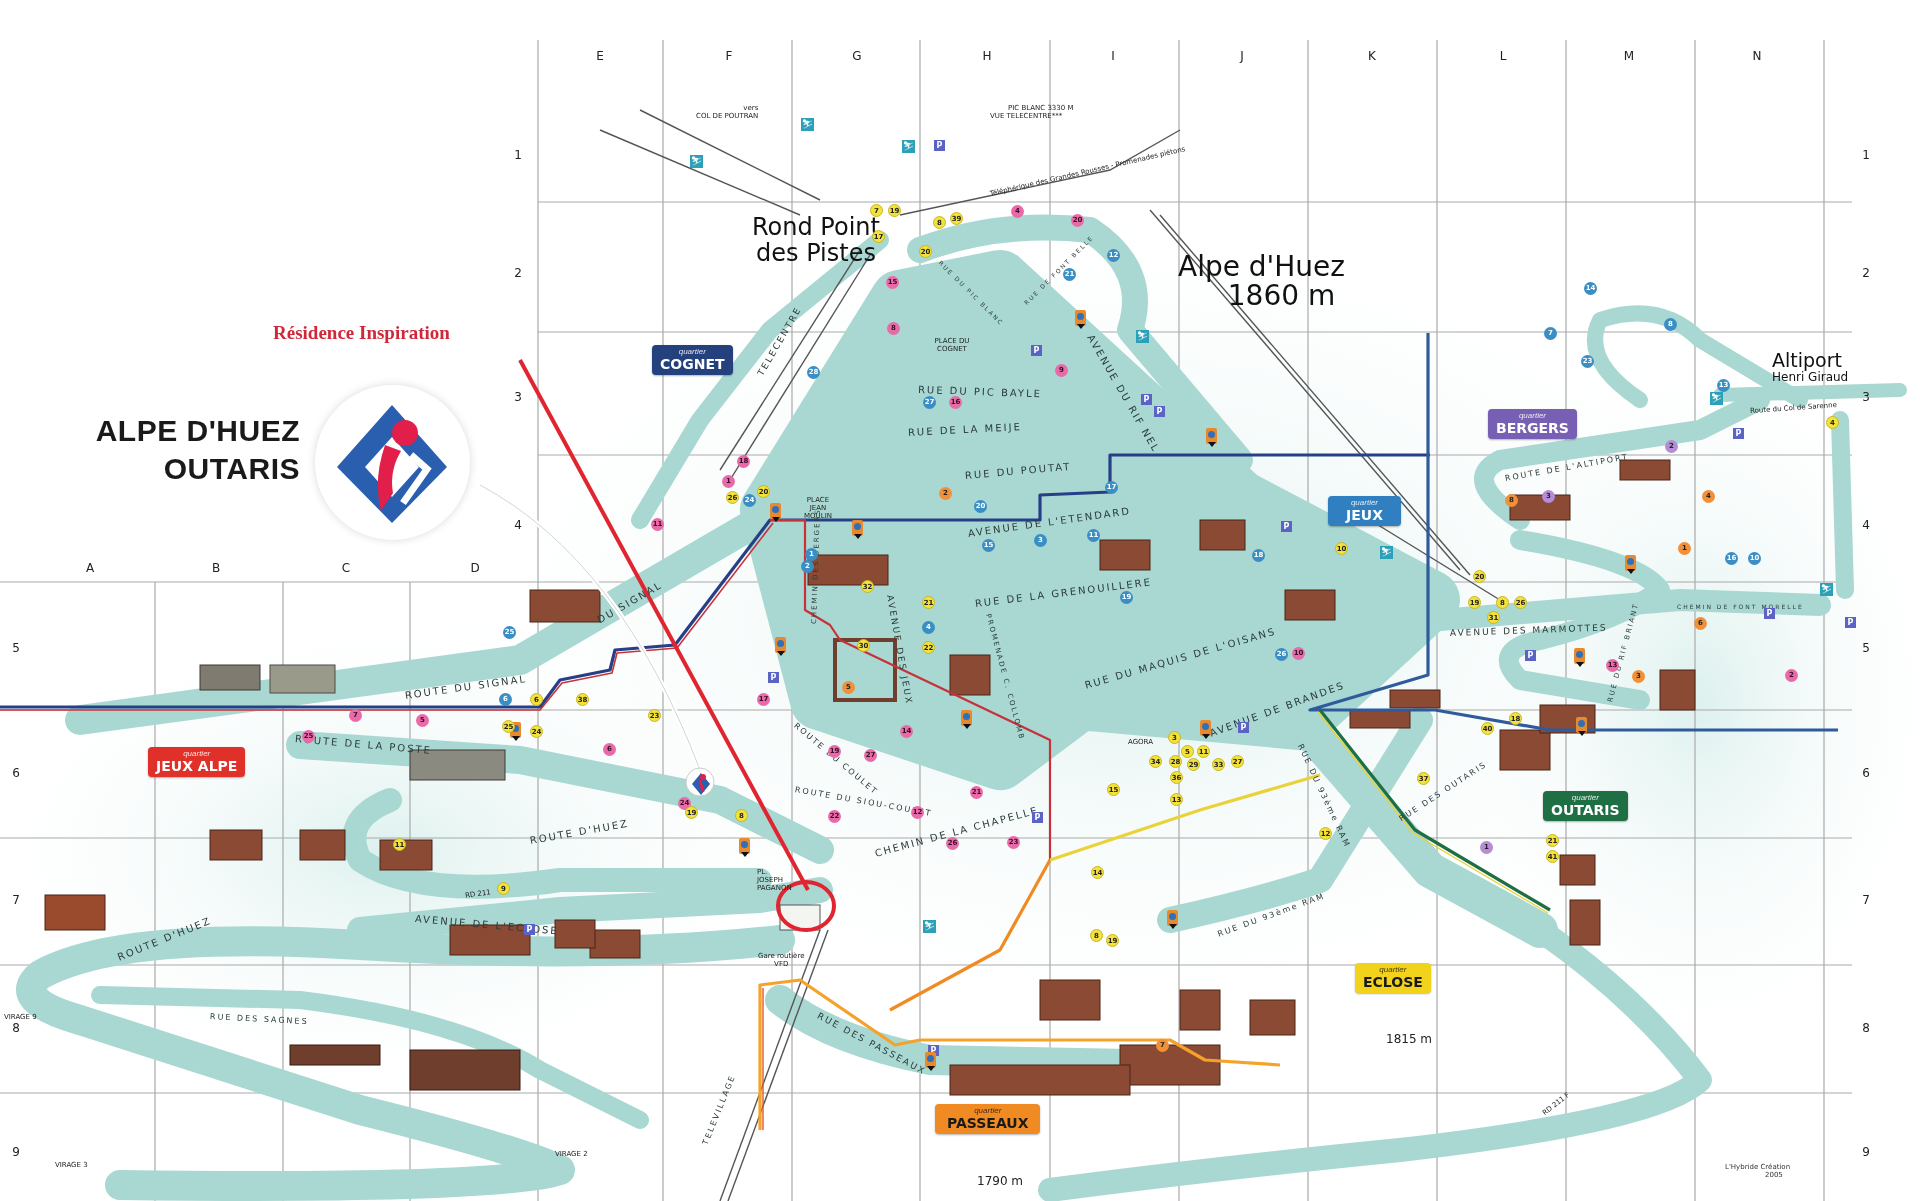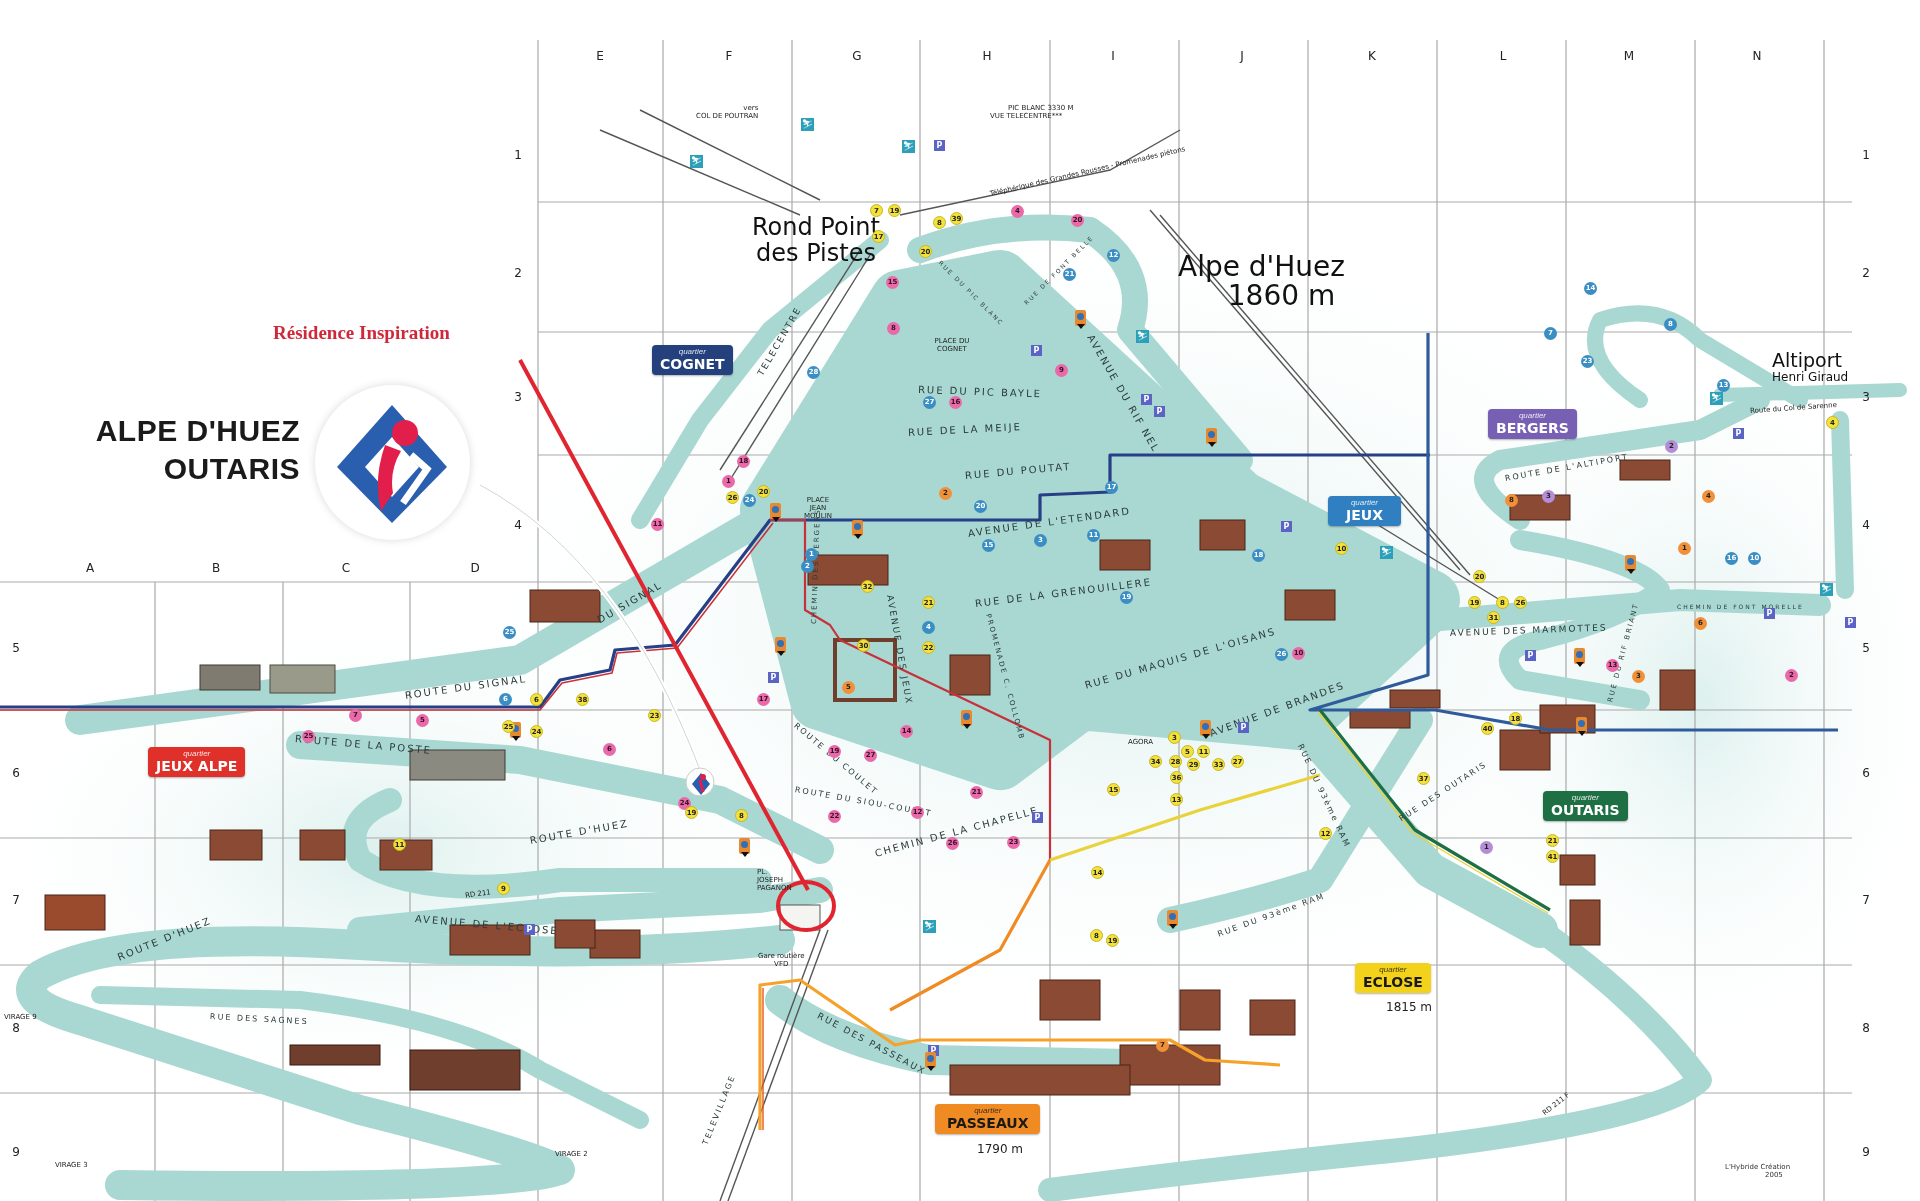--- a/index.html
+++ b/index.html
@@ -8,21 +8,21 @@
   #map { position: absolute; left: 0; top: 0; width: 1920px; height: 1201px; }
   .col-label, .row-label { position: absolute; font-family: "DejaVu Sans", sans-serif; font-size: 12px; color: #222; transform: translate(-50%, -50%); }
   .title-brand { position: absolute; left: 60px; top: 412px; width: 240px; font-family: "Liberation Sans", sans-serif; font-weight: bold; font-size: 30px; line-height: 38px; color: #1a1a1a; text-align: right; letter-spacing: 0.5px; }
   .logo-circle { position: absolute; left: 315px; top: 385px; width: 155px; height: 155px; border-radius: 50%; background: #fff; box-shadow: 0 0 8px rgba(0,0,0,0.15); }
   .residence-label { position: absolute; left: 273px; top: 322px; font-family: "Liberation Serif", serif; font-weight: bold; font-size: 19px; color: #d0283a; }
   .big-title { position: absolute; font-family: "DejaVu Sans", sans-serif; color: #111; text-align: center; line-height: 1.05; }
   .place-title { position: absolute; font-family: "DejaVu Sans", sans-serif; color: #111; line-height: 1.1; }
   .quartier { position: absolute; border-radius: 4px; color: #fff; text-align: center; padding: 2px 8px 3px; box-shadow: 0 1px 2px rgba(0,0,0,0.3); }
   .quartier .q-small { display: block; font-style: italic; font-size: 8px; opacity: 0.85; line-height: 10px; }
   .quartier .q-name { display: block; font-weight: bold; font-size: 14px; line-height: 15px; font-family: "DejaVu Sans", sans-serif; }
-  .altitude { position: absolute; font-family: "DejaVu Sans", sans-serif; font-size: 12px; color: #222; }
+  .altitude { position: absolute; font-family: "DejaVu Sans", sans-serif; font-size: 12px; color: #222; margin-top: 32px; }
   .street { position: absolute; font-family: "DejaVu Sans", sans-serif; font-size: 10px; letter-spacing: 2px; color: #2b3b3a; white-space: nowrap; transform-origin: left center; }
   .small-note { position: absolute; font-family: "DejaVu Sans", sans-serif; font-size: 7px; color: #222; white-space: nowrap; }
   .marker { position: absolute; width: 13px; height: 13px; border-radius: 50%; font-size: 7px; font-weight: bold; text-align: center; line-height: 13px; font-family: "DejaVu Sans", sans-serif; color: #222; }
   .m-yellow { background: #f4e23c; border: 1px solid #c9b620; }
   .m-pink { background: #e96aa8; color: #3a1027; }
   .m-blue { background: #3a8ec4; color: #fff; }
   .m-orange { background: #f0913a; }
   .m-purple { background: #b58cd6; }
   .pin { position: absolute; width: 11px; height: 16px; background: #e9892e; border-radius: 2px; }
   .pin::after { content: ""; position: absolute; left: 2px; top: 14px; border-left: 4px solid transparent; border-right: 4px solid transparent; border-top: 5px solid #111; }

